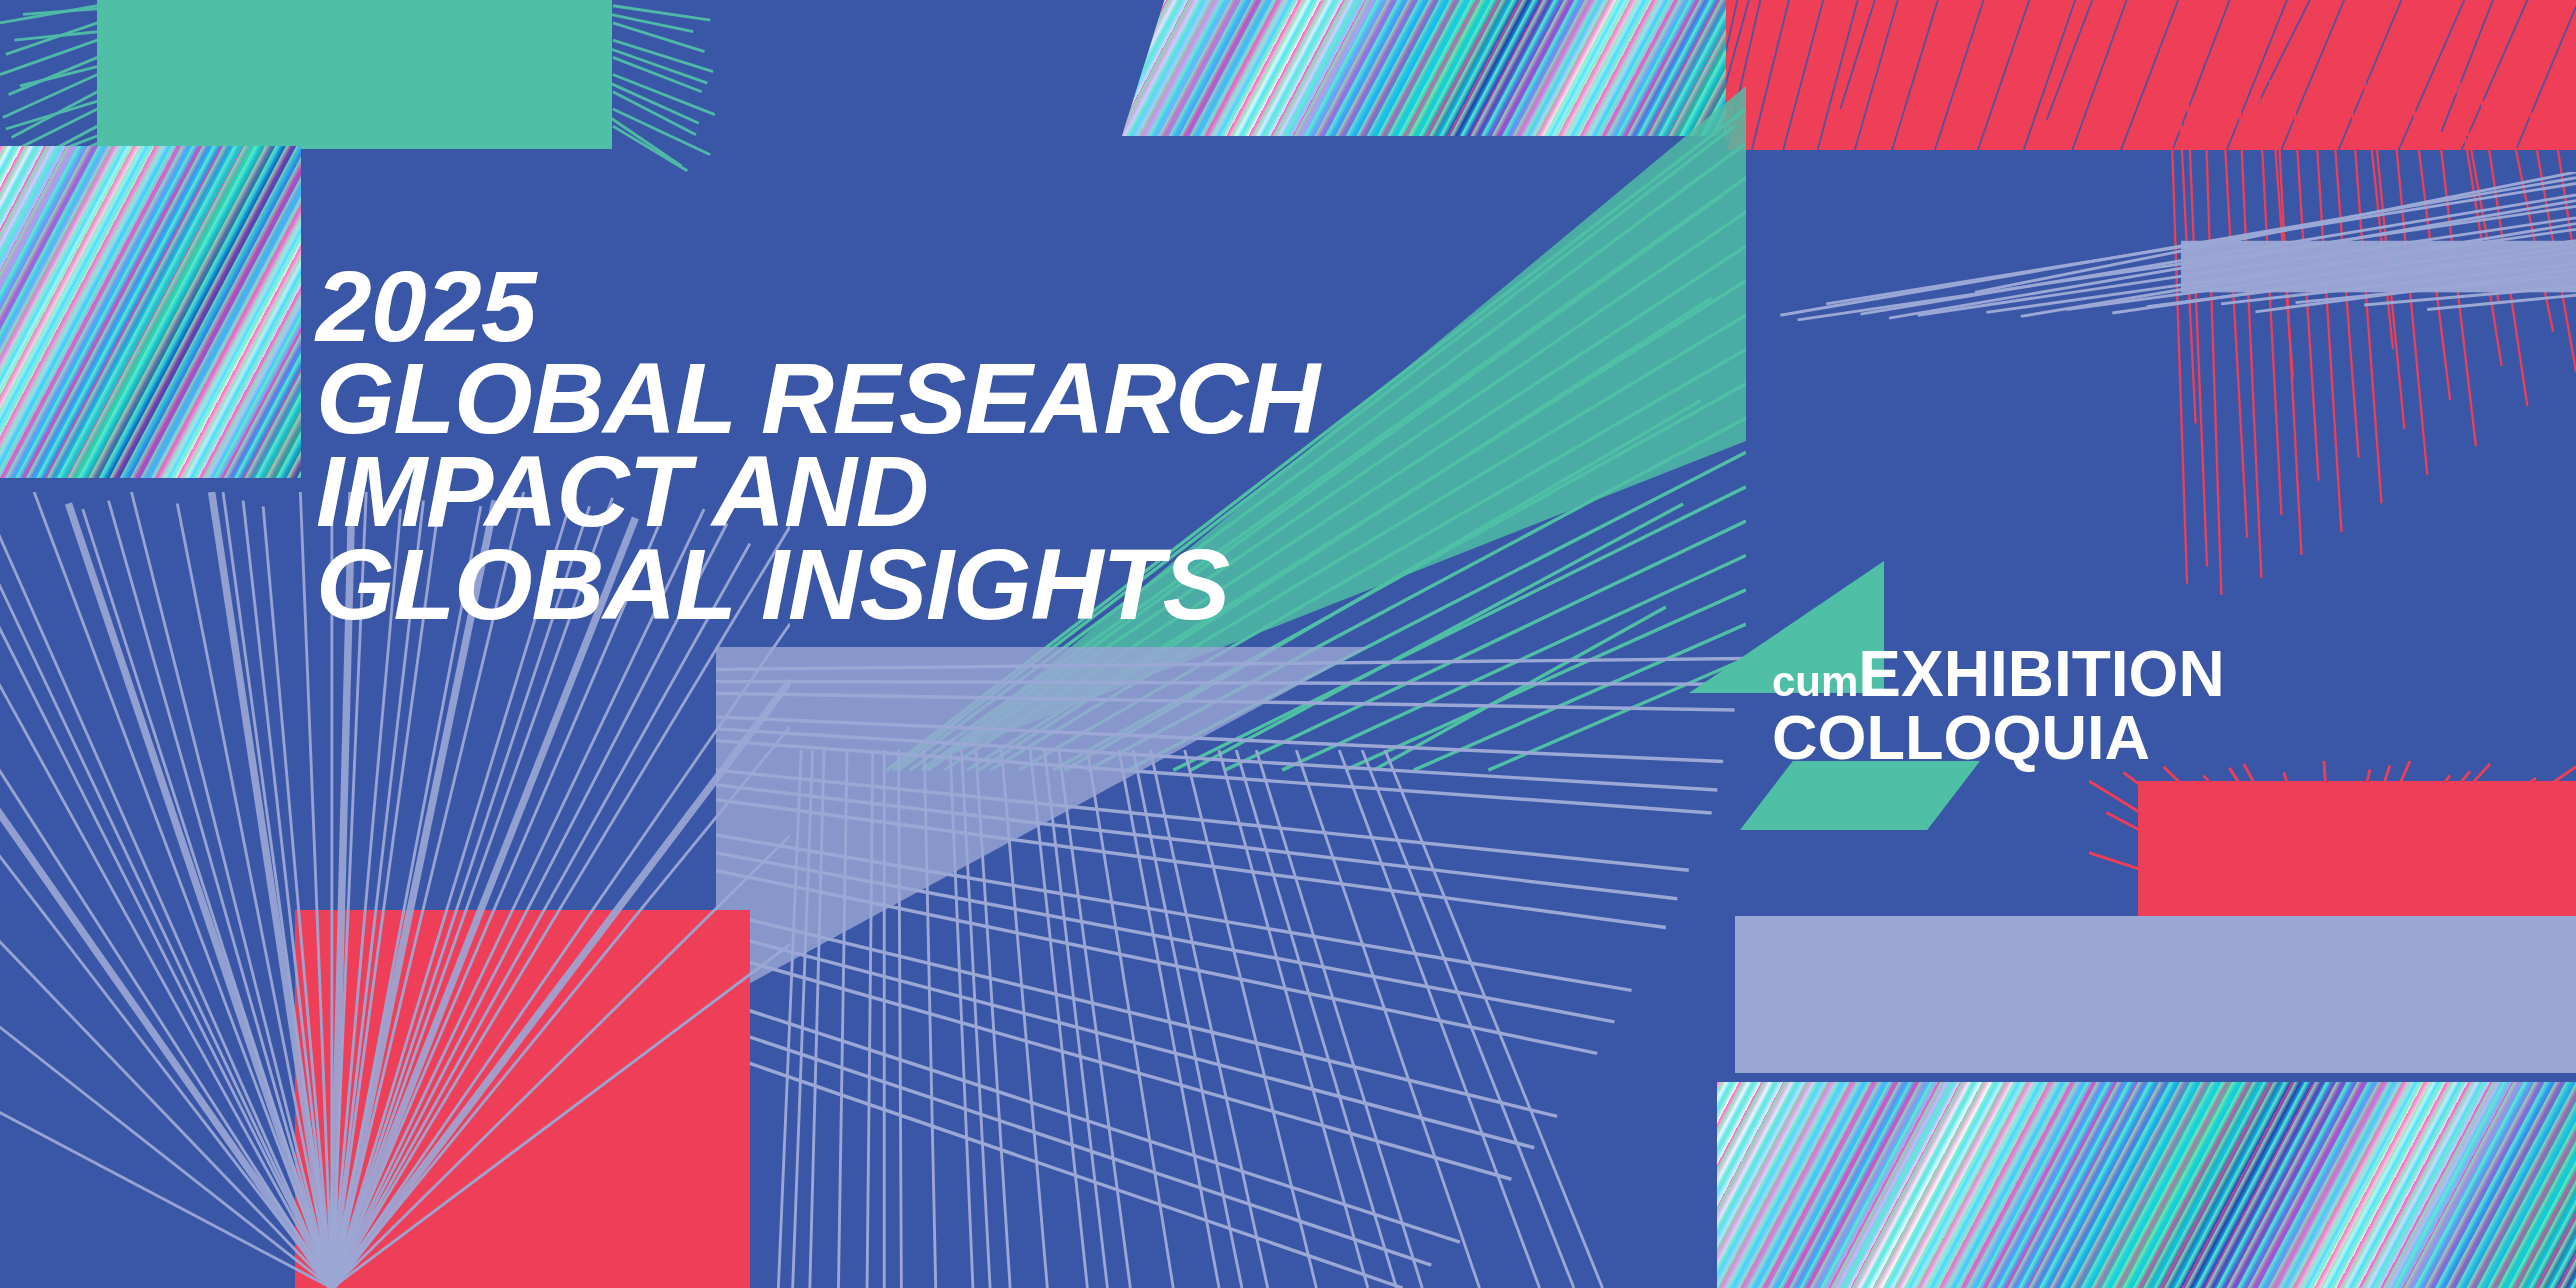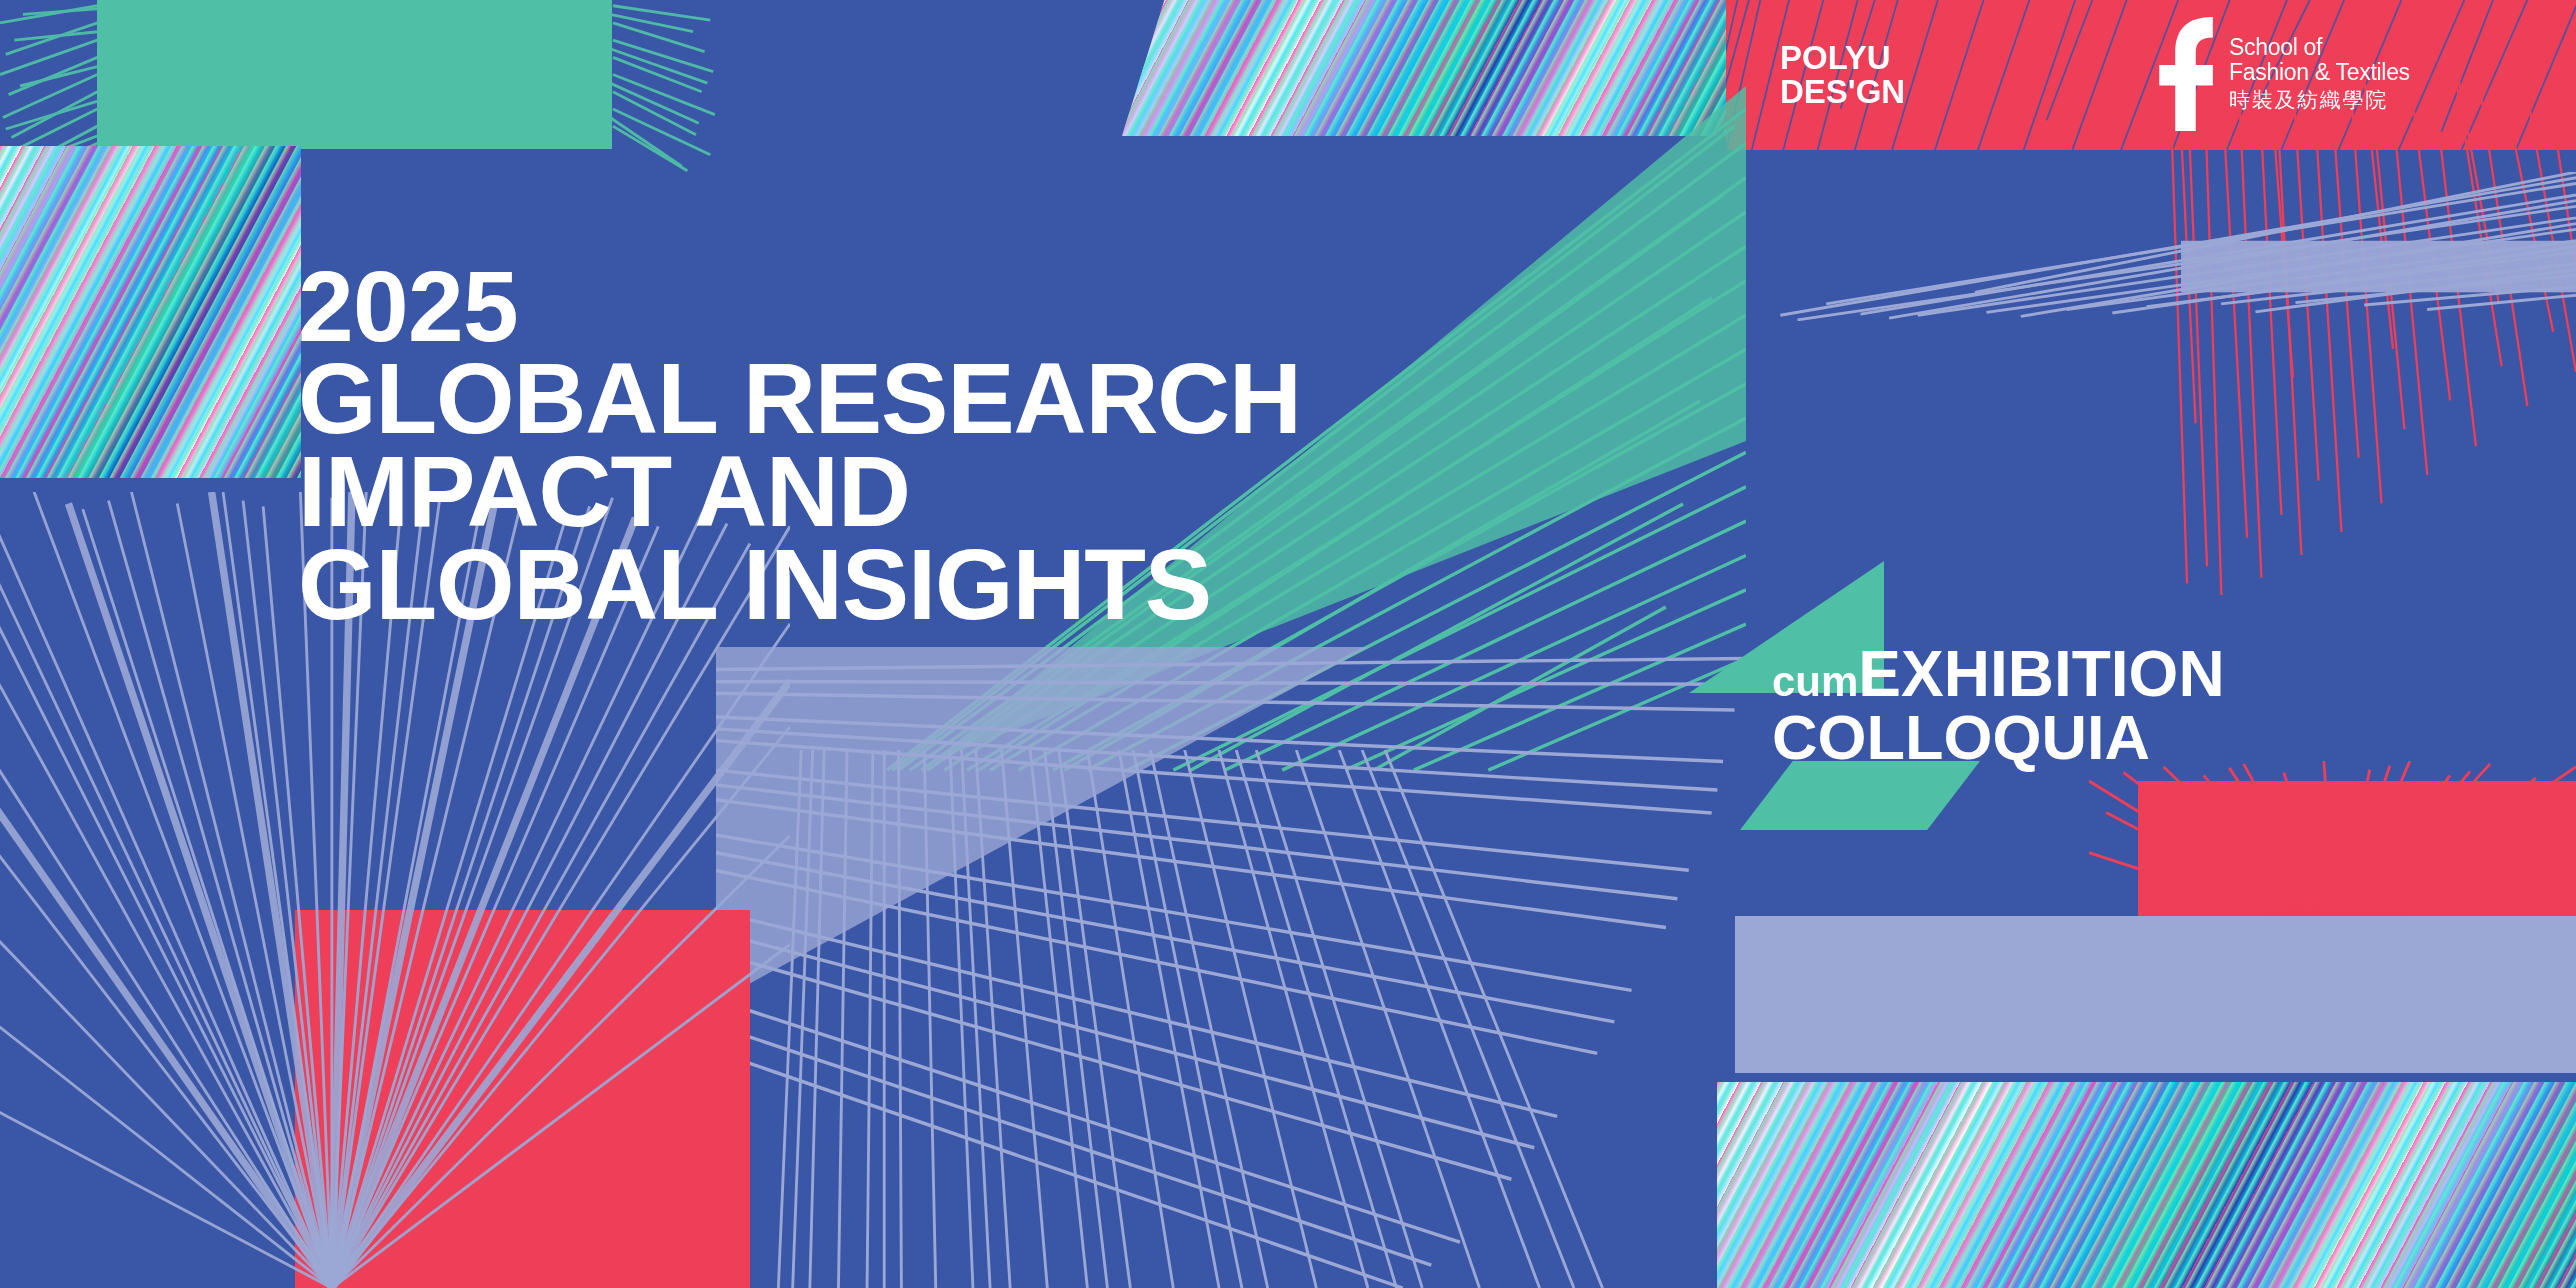--- a/index.html
+++ b/index.html
@@ -71,24 +71,25 @@
   .teal-wedge{ left:1740px; top:761px; width:240px; height:69px;
     background:#4FBFA6;
     clip-path:polygon(22% 0%, 100% 0%, 78% 100%, 0% 100%);}
   .teal-wedge2{ left:1689px; top:561px; width:195px; height:132px;
     background:#4FBFA6;
     clip-path:polygon(100% 0%, 100% 100%, 0% 100%);}
 
   
   .title-block{
     position:absolute;
-    left:298px; top:260px;
+    left:316px; top:260px;
     color:#ffffff;
     font-weight:700;
     letter-spacing:-1.1px;
+    font-style:italic;
   }
   .title-line{
     display:block;
     font-size:101px;
     line-height:0.92;
     white-space:nowrap;
     text-shadow:0 0 0.6px rgba(255,255,255,.25);
   }
   .title-line.l1{ font-size:100px; letter-spacing:-0.6px;}
   .title-line.l2{ font-size:101px; }
@@ -438,35 +439,15 @@
   <div class="rail rail-event">
     <span class="rl ev2">
       <span class="small">cum</span><span>EXHIBITION</span>
     </span>
     <span class="rl ev1">COLLOQUIA</span>
   </div>
 
   <div class="rail rail-venue">
   </div>
 
-  <div class="logobar">
-
-    <div class="polyu">
-      <span>POLYU</span>
-      <span>DES'GN</span>
-    </div>
-
-    <div class="sft">
-      <span class="fmark">
-        <svg width="55" height="114" viewBox="0 0 96 200">
-          <path fill="#ffffff" d="M96 0 C52 0 30 20 30 62 L30 84 L2 84 L2 120 L30 120 L30 200 L66 200 L66 120 L96 120 L96 84 L66 84 L66 62 C66 44 76 36 96 36 Z"></path>
-        </svg>
-      </span>
-      <span class="sft-text">
-        <span class="sl">School of</span>
-        <span class="sl">Fashion &amp; Textiles</span>
-        <span class="cn">時裝及紡織學院</span>
-      </span>
-    </div>
-  </div>
 
 </div>
 
 
 </body></html>

